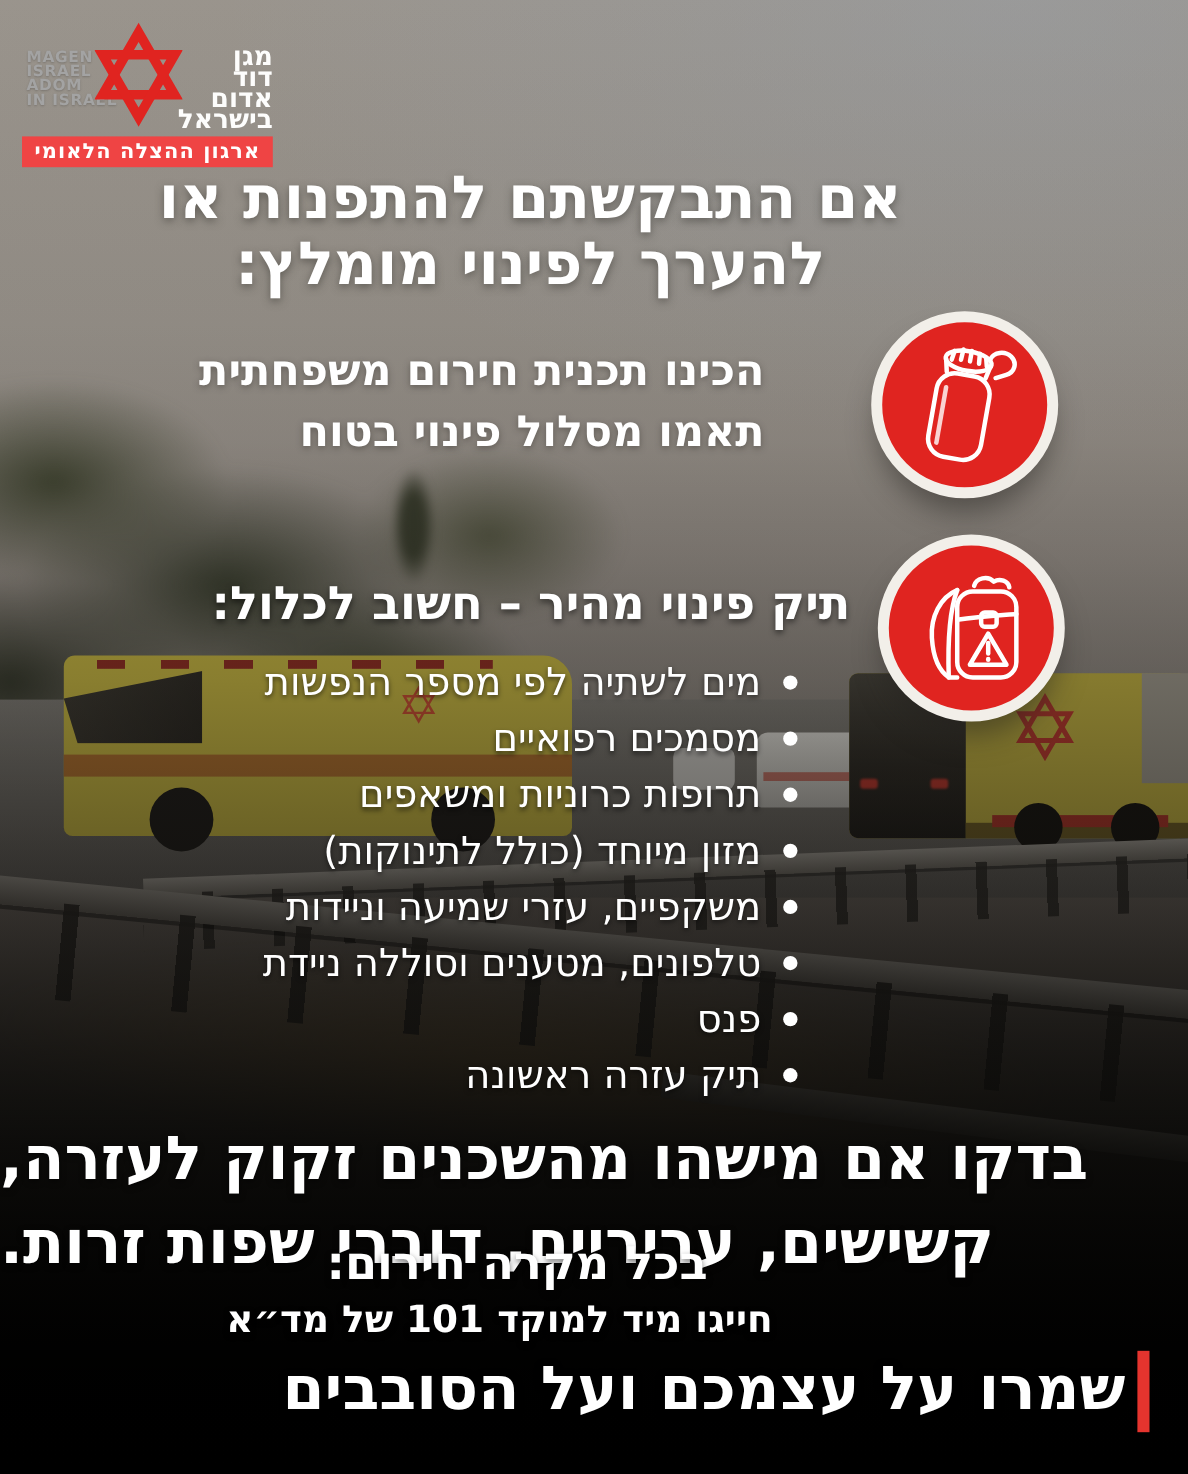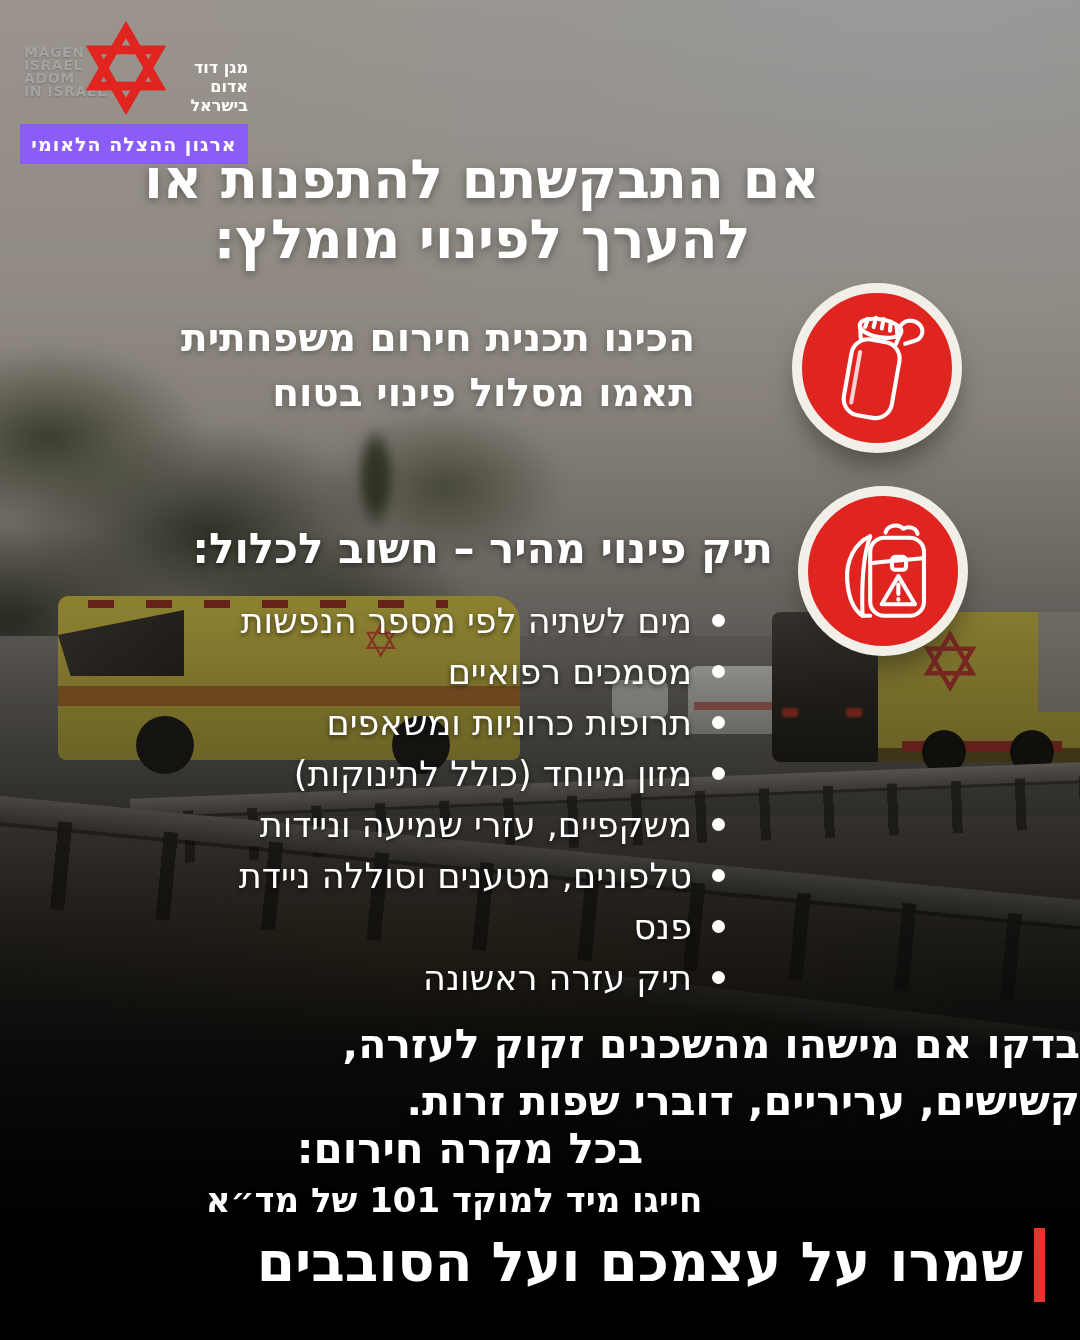--- a/index.html
+++ b/index.html
@@ -61,37 +61,37 @@
       background:radial-gradient(55% 45% at 42% 45%, rgba(110,88,50,0.5), rgba(110,88,50,0) 75%);}
   .overlay{position:absolute;inset:0;background:
       linear-gradient(180deg, rgba(28,26,23,0.10) 0%, rgba(28,26,23,0.16) 30%,
       rgba(18,17,15,0.32) 46%, rgba(10,9,8,0.55) 62%, rgba(4,4,3,0.82) 78%,
       rgba(0,0,0,0.95) 92%, #000 100%);}
 
   
   .logo-en{left:24px;top:46px;font-size:14px;font-weight:700;line-height:13px;letter-spacing:.6px;
       color:#a3a3a3;text-shadow:0 1px 2px rgba(0,0,0,.2);}
   .logo-star{left:86px;top:16px;width:80px;height:104px;}
-  .logo-he{left:168px;top:42px;width:80px;text-align:right;font-size:16px;font-weight:600;line-height:19px;
-      color:#fdfdfc;direction:rtl;margin-top:16px;}
-  .logo-badge{left:20px;top:124px;width:228px;height:40px;background:#8b5cf6;display:flex;
+  .logo-he{left:168px;top:42px;width:80px;text-align:right;font-size:24px;font-weight:600;line-height:19px;
+      color:#fdfdfc;direction:rtl;}
+  .logo-badge{left:20px;top:124px;width:228px;height:28px;background:#ef4444;display:flex;
       align-items:center;justify-content:center;font-size:19px;font-weight:700;direction:rtl;letter-spacing:1px;}
 
   
   .headline{left:0;top:150px;width:964px;text-align:center;direction:rtl;font-size:54px;font-weight:800;
       line-height:1.12;text-shadow:0 3px 8px rgba(55,52,48,.55);}
   .prepare{right:385px;top:310px;text-align:right;direction:rtl;font-size:39px;font-weight:700;
       line-height:1.42;text-shadow:0 2px 6px rgba(55,52,48,.5);}
   .kit-title{right:307px;top:524px;text-align:right;direction:rtl;font-size:42px;font-weight:800;
       text-shadow:0 2px 6px rgba(0,0,0,.55);}
   .kit-list{right:338px;top:578px;margin:17px;padding:0;list-style:none;direction:rtl;}
   .kit-list li{display:flex;align-items:center;height:51px;font-size:35px;font-weight:400;
       text-shadow:0 2px 5px rgba(0,0,0,.6);}
   .kit-list .dot{width:13px;height:13px;border-radius:50%;background:#fff;margin-left:20px;flex:0 0 auto;}
-  .neighbors{left:0;top:1016px;width:1080px;text-align:right;direction:rtl;font-size:41px;font-weight:800;
+  .neighbors{left:0;top:1016px;width:1080px;text-align:left;direction:rtl;font-size:55px;font-weight:800;
       line-height:1.38;text-shadow:0 2px 6px rgba(0,0,0,.6);}
   .emg-title{left:0;top:1124px;width:940px;text-align:center;direction:rtl;font-size:42px;font-weight:800;
       text-shadow:0 2px 6px rgba(0,0,0,.6);}
   .emg-line{left:0;top:1180px;width:908px;text-align:center;direction:rtl;font-size:34px;font-weight:800;
       text-shadow:0 2px 6px rgba(0,0,0,.6);}
   .footer-text{right:57px;top:1230px;text-align:right;direction:rtl;font-size:55px;font-weight:800;
       text-shadow:0 2px 8px rgba(0,0,0,.6);}
   .footer-bar{right:35px;top:1228px;width:11px;height:74px;background:#e5342e;}
 
   

